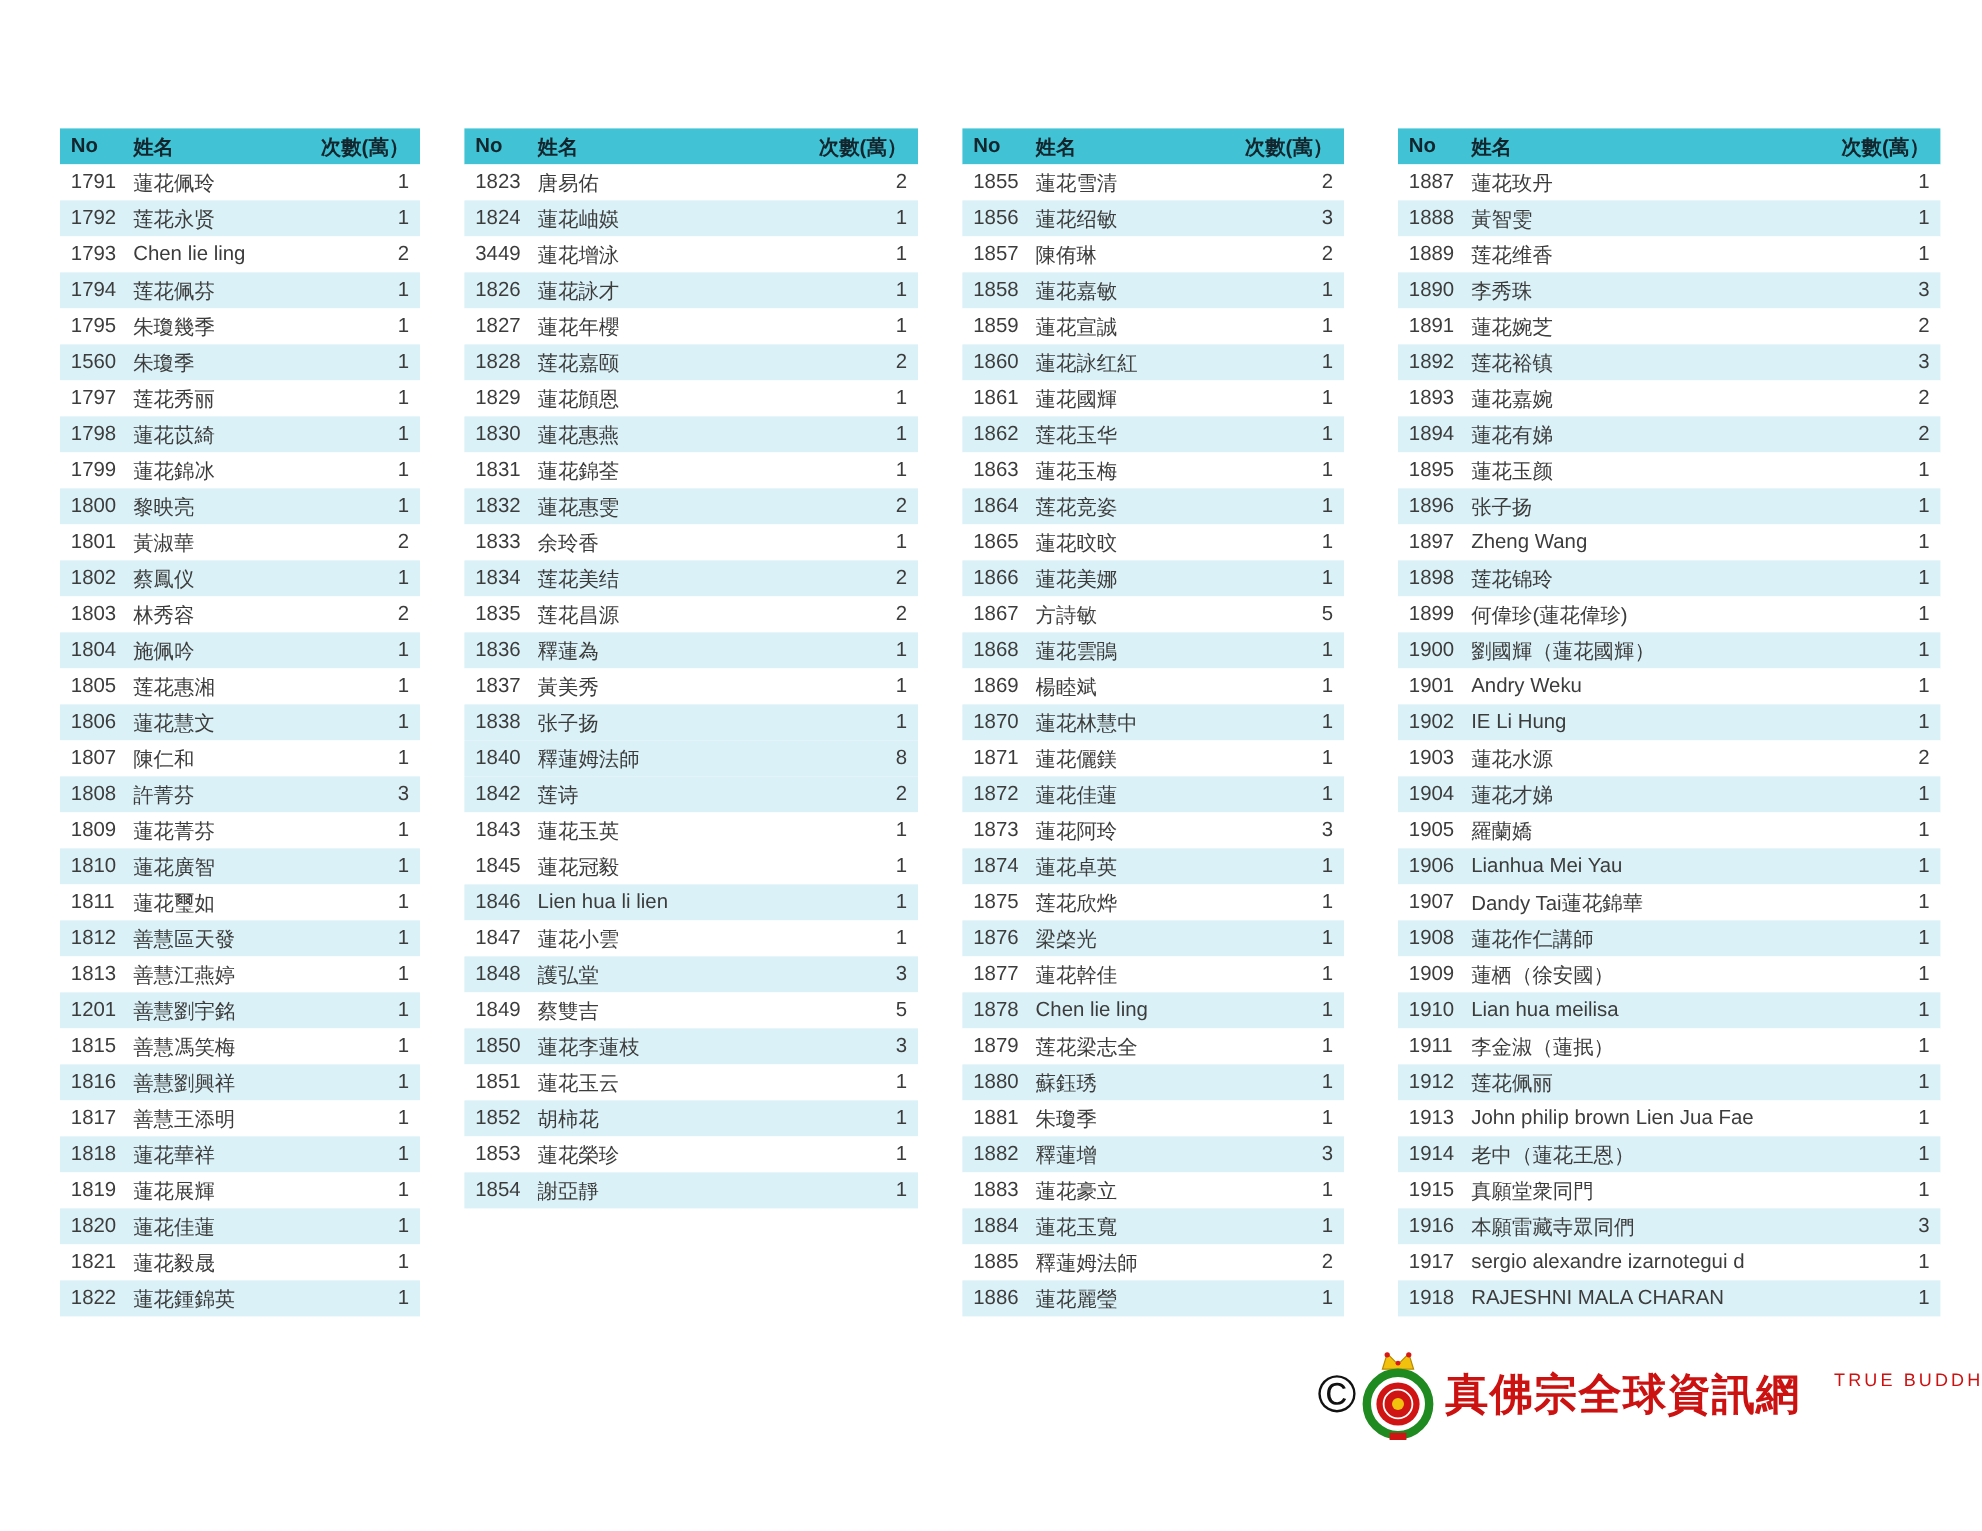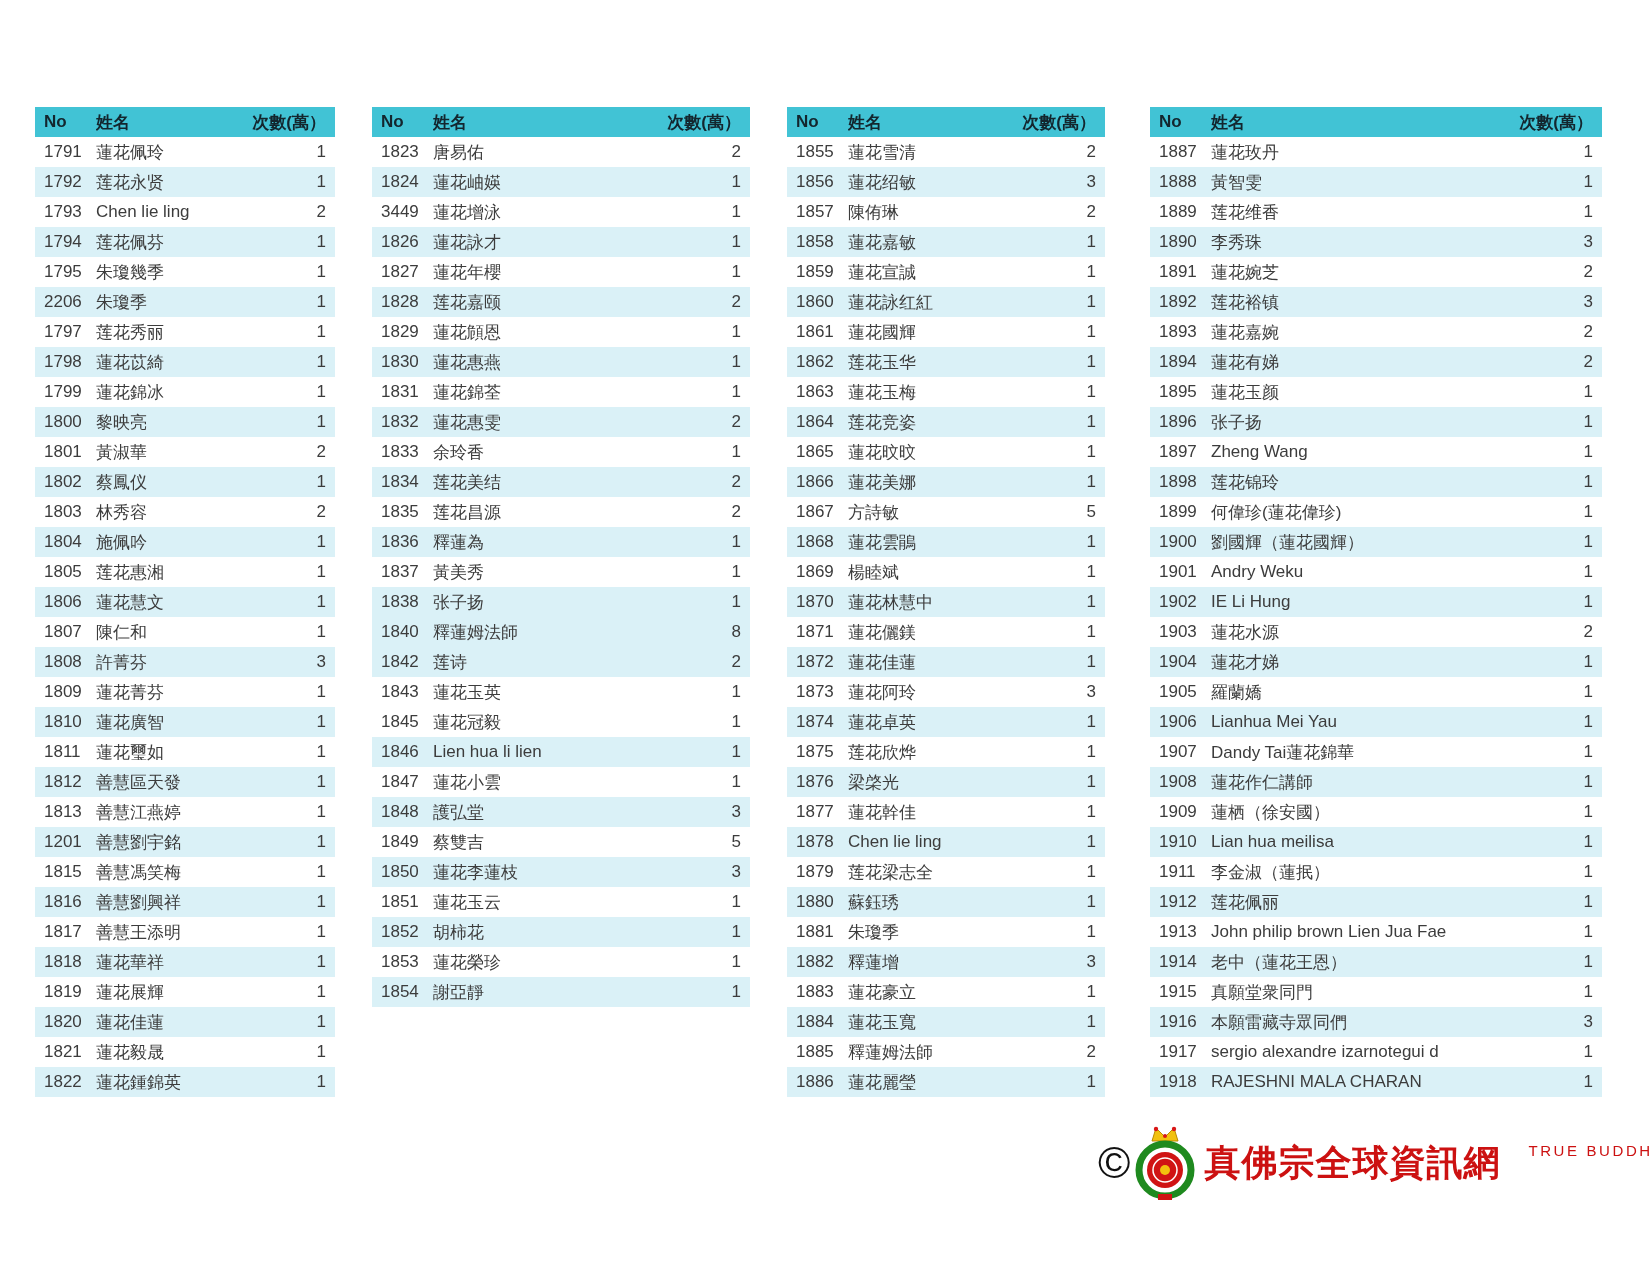--- a/index.html
+++ b/index.html
@@ -1,21 +1,21 @@
 <!DOCTYPE html>
 <html style="--header-bg: #41c3d5; --header-text: #13262e; --row-alt-bg: #daf1f7; --row-text: #3c3c3c; --brand-red: #cc1111; --brand-green: #1f8a1f; --brand-yellow: #f2c10e;"><head>
 <meta charset="utf-8">
 <style>
   html,body{margin:0;padding:0;}
   body{
     width:1652px;height:1276px;position:relative;background:#ffffff;
     font-family:"Liberation Sans","DejaVu Sans",sans-serif;
     overflow:hidden;
   }
-  .tables{position:absolute;left:35px;top:107px;display:flex;}
+  .tables{position:absolute;left:50px;top:107px;display:flex;}
   .table{background:#fff;}
   .table:nth-child(1){width:300px;margin-right:37px;}
   .table:nth-child(2){width:378px;margin-right:37px;}
   .table:nth-child(3){width:318px;margin-right:45px;}
   .table:nth-child(4){width:452px;}
   .thead{
     display:flex;height:30px;align-items:center;
     background:var(--header-bg,#41c3d5);color:var(--header-text,#13262e);
     font-weight:700;font-size:17px;
   }
@@ -74,21 +74,21 @@
     <span class="c-no">1794</span>
     <span class="c-name">莲花佩芬</span>
     <span class="c-count">1</span>
   </div>
       <div class="tr">
     <span class="c-no">1795</span>
     <span class="c-name">朱瓊幾季</span>
     <span class="c-count">1</span>
   </div>
       <div class="tr alt">
-    <span class="c-no">2206</span>
+    <span class="c-no">1560</span>
     <span class="c-name">朱瓊季</span>
     <span class="c-count">1</span>
   </div>
       <div class="tr">
     <span class="c-no">1797</span>
     <span class="c-name">莲花秀丽</span>
     <span class="c-count">1</span>
   </div>
       <div class="tr alt">
     <span class="c-no">1798</span>

